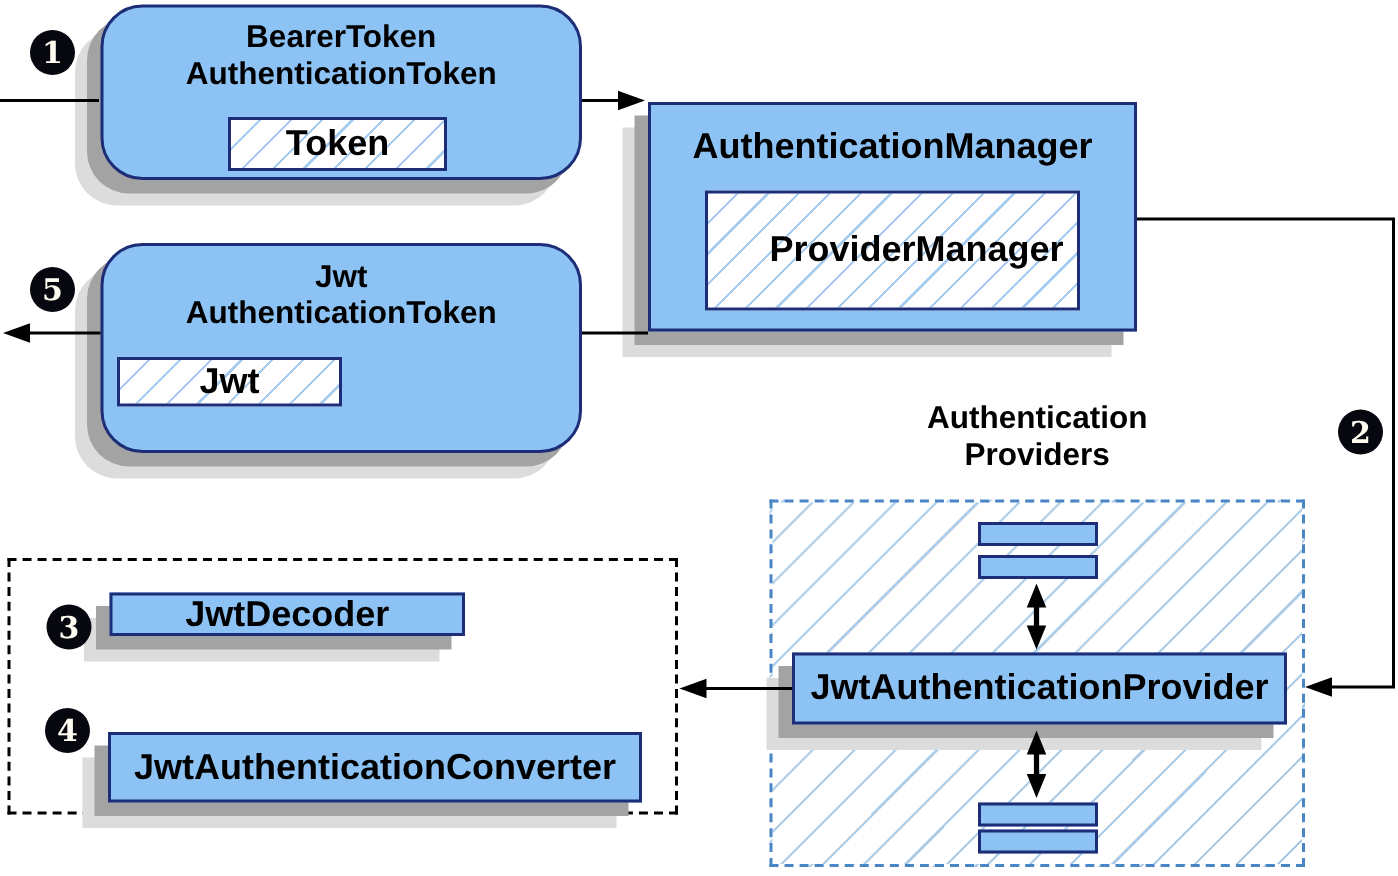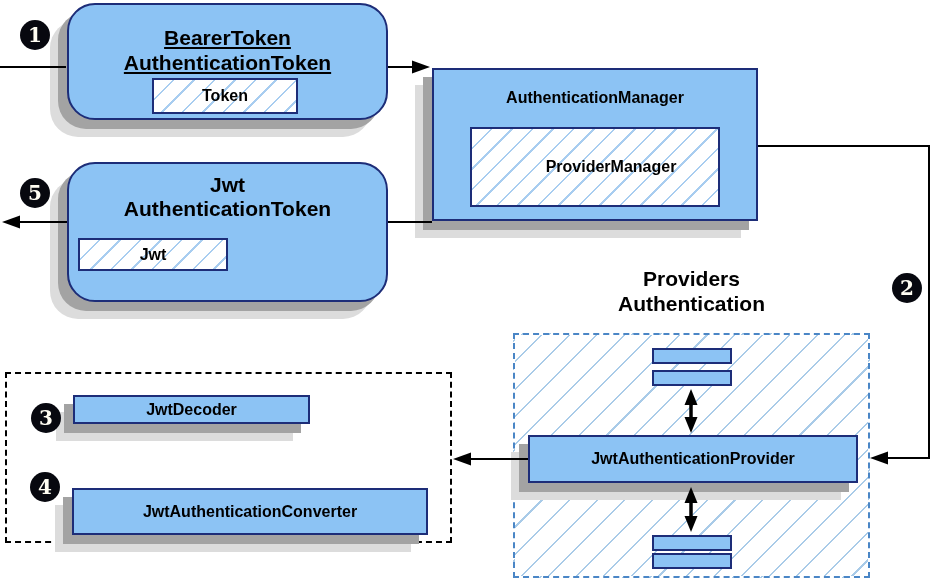--- a/index.html
+++ b/index.html
@@ -32,42 +32,42 @@
   .dec-container {
     position:absolute; box-sizing:border-box;
     border:2px dashed #000; background:#fff;
   }
   .bar {
     position:absolute; box-sizing:border-box; width:80px; height:16px;
     background:var(--box-fill,#8cc3f4); border:2px solid var(--box-border,#1d2d78);
   }
   .box-title { text-align:center; font-size:21px; line-height:25px; }
   .flexcenter { display:flex; align-items:center; justify-content:center; }
-  .t22 { font-size:16px; }
+  .t22 { font-size:24px; }
   .stepnum {
     position:absolute; width:30px; height:30px; border-radius:50%;
     background:#07080f; color:#fffdf2;
     font-family:"DejaVu Serif", serif; font-size:20px; font-weight:bold;
     display:flex; align-items:center; justify-content:center; z-index:6;
     text-indent:0;
   }
   .wires { position:absolute; left:0; top:0; z-index:5; pointer-events:none; }
   .wires path { stroke:var(--wire,#000); fill:none; }
   .wires polygon { fill:var(--wire,#000); stroke:none; }
 </style>
 </head>
 <body>
 
 <div class="canvas">
 
   <div class="prov-container" style="left:513px; top:333px; width:357px; height:245px;"></div>
 
   <div class="abs box-title" style="left:513px; top:266px; width:357px;">
+    <div>Authentication</div>
     <div>Providers</div>
-    <div>Authentication</div>
   </div>
 
   <div class="bar" style="left:652px; top:348px;"></div>
   <div class="bar" style="left:652px; top:370px;"></div>
   <div class="bar" style="left:652px; top:535px;"></div>
   <div class="bar" style="left:652px; top:553px;"></div>
 
   <div class="bluebox flexcenter t22" style="left:528px; top:435px; width:330px; height:48px;">
     <span>JwtAuthenticationProvider</span>
   </div>
@@ -76,21 +76,21 @@
 
   <div class="bluebox flexcenter t22" style="left:73px; top:395px; width:237px; height:29px;">
     <span>JwtDecoder</span>
   </div>
 
   <div class="bluebox flexcenter t22" style="left:72px; top:488px; width:356px; height:47px;">
     <span>JwtAuthenticationConverter</span>
   </div>
 
   <div class="bluebox rounded" style="left:67px; top:3px; width:321px; height:117px;">
-    <div class="box-title" style="padding-top:20px;text-decoration:underline;">
+    <div class="box-title" style="padding-top:7px;">
       <div>BearerToken</div>
       <div>AuthenticationToken</div>
     </div>
     <div class="hatch t22" style="left:83px; top:73px; width:146px; height:36px;">
       <span>Token</span>
     </div>
   </div>
 
   <div class="bluebox rounded" style="left:67px; top:162px; width:321px; height:140px;">
     <div class="box-title" style="padding-top:9px; line-height:24px;">

